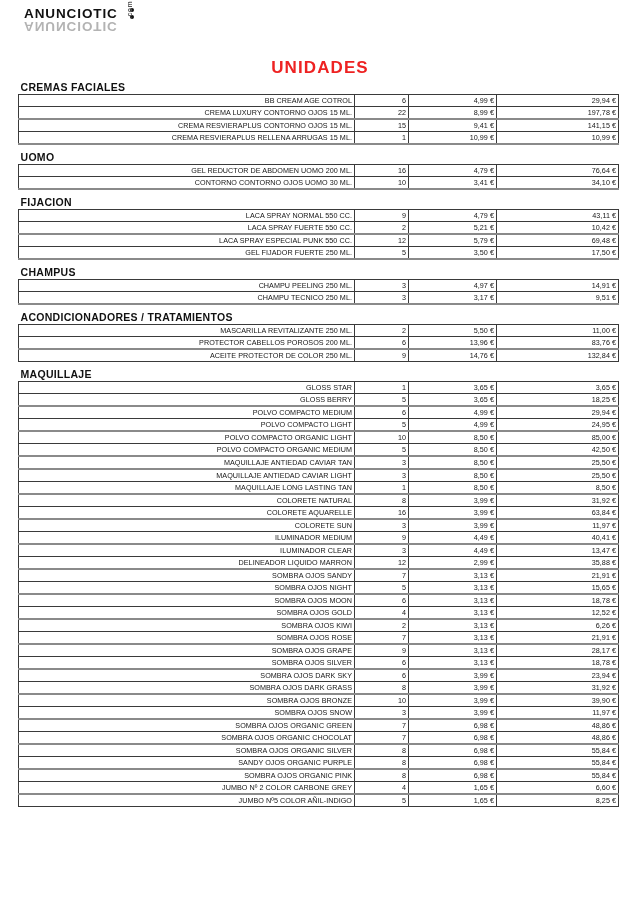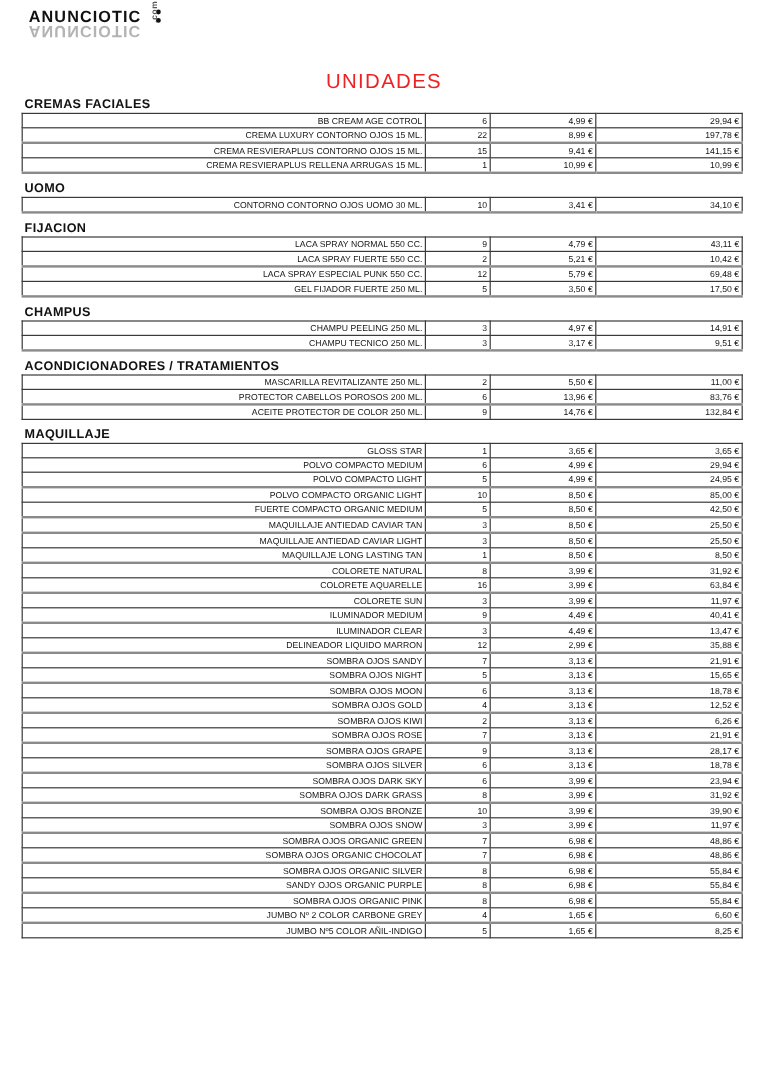--- a/index.html
+++ b/index.html
@@ -77,21 +77,21 @@
   }
 
   
   .doc-title {
     position: absolute;
     left: 0;
     top: 58px;
     width: 640px;
     text-align: center;
     font-size: 17px;
-    font-weight: normal;
+    font-weight: bold;
     letter-spacing: 1.1px;
     color: #ee2222;
   }
 
   
   .sheet {
     position: absolute;
     left: 18px;
     top: 78px;
     width: 600px;
@@ -185,20 +185,26 @@
           <td class="num">1</td>
           <td class="num">10,99 €</td>
           <td class="num">10,99 €</td>
         </tr>
         <tr class="spacer">
           <td colspan="4"></td>
         </tr>
         <tr class="section">
           <td colspan="4">UOMO</td>
         </tr>
+        <tr class="item">
+          <td class="name">GEL REDUCTOR DE ABDOMEN UOMO 200 ML.</td>
+          <td class="num">16</td>
+          <td class="num">4,79 €</td>
+          <td class="num">76,64 €</td>
+        </tr>
         <tr class="item heavy">
           <td class="name">CONTORNO CONTORNO OJOS UOMO 30 ML.</td>
           <td class="num">10</td>
           <td class="num">3,41 €</td>
           <td class="num">34,10 €</td>
         </tr>
         <tr class="spacer">
           <td colspan="4"></td>
         </tr>
         <tr class="section">
@@ -275,40 +281,46 @@
         </tr>
         <tr class="section">
           <td colspan="4">MAQUILLAJE</td>
         </tr>
         <tr class="item">
           <td class="name">GLOSS STAR</td>
           <td class="num">1</td>
           <td class="num">3,65 €</td>
           <td class="num">3,65 €</td>
         </tr>
+        <tr class="item heavy">
+          <td class="name">GLOSS BERRY</td>
+          <td class="num">5</td>
+          <td class="num">3,65 €</td>
+          <td class="num">18,25 €</td>
+        </tr>
         <tr class="item">
           <td class="name">POLVO COMPACTO MEDIUM</td>
           <td class="num">6</td>
           <td class="num">4,99 €</td>
           <td class="num">29,94 €</td>
         </tr>
         <tr class="item heavy">
           <td class="name">POLVO COMPACTO LIGHT</td>
           <td class="num">5</td>
           <td class="num">4,99 €</td>
           <td class="num">24,95 €</td>
         </tr>
         <tr class="item">
           <td class="name">POLVO COMPACTO ORGANIC LIGHT</td>
           <td class="num">10</td>
           <td class="num">8,50 €</td>
           <td class="num">85,00 €</td>
         </tr>
         <tr class="item heavy">
-          <td class="name">FUERTE COMPACTO ORGANIC MEDIUM</td>
+          <td class="name">POLVO COMPACTO ORGANIC MEDIUM</td>
           <td class="num">5</td>
           <td class="num">8,50 €</td>
           <td class="num">42,50 €</td>
         </tr>
         <tr class="item heavy">
           <td class="name">MAQUILLAJE ANTIEDAD CAVIAR TAN</td>
           <td class="num">3</td>
           <td class="num">8,50 €</td>
           <td class="num">25,50 €</td>
         </tr>

